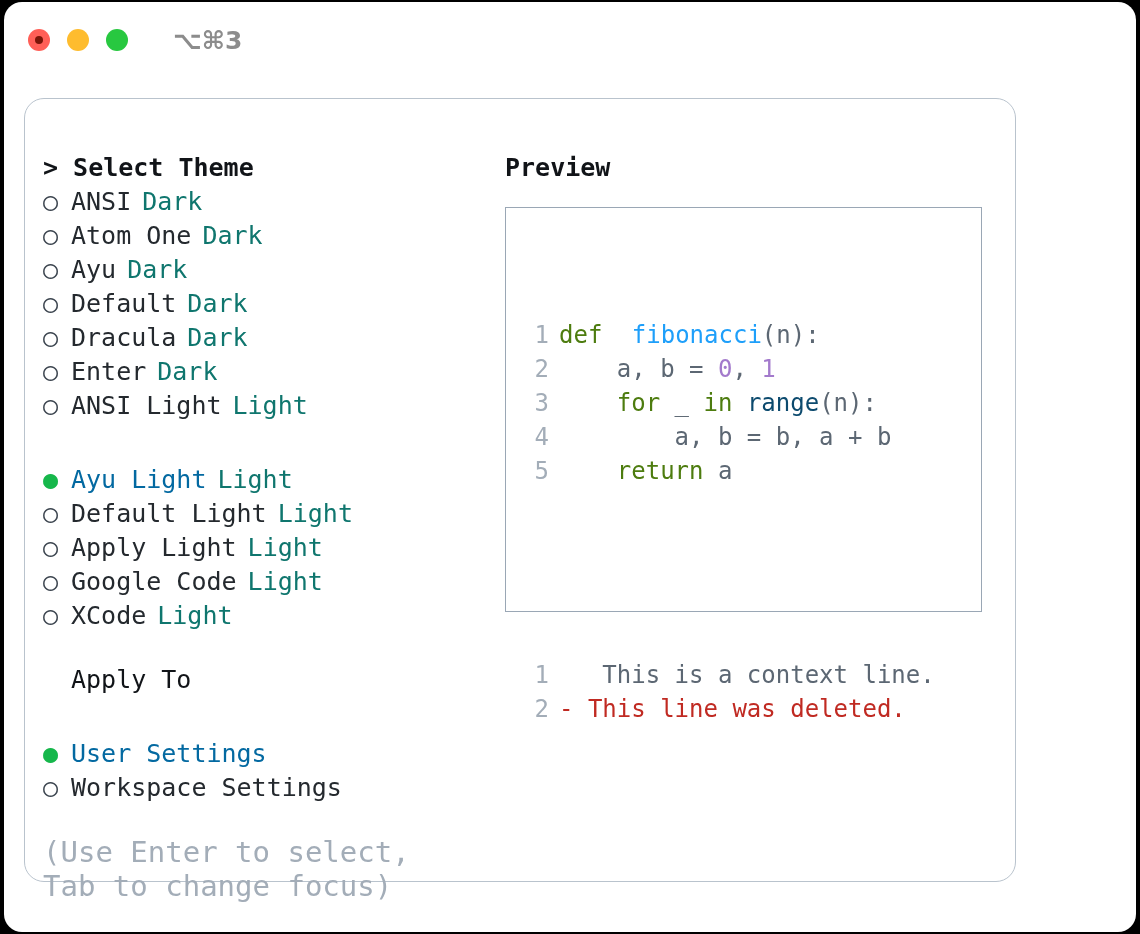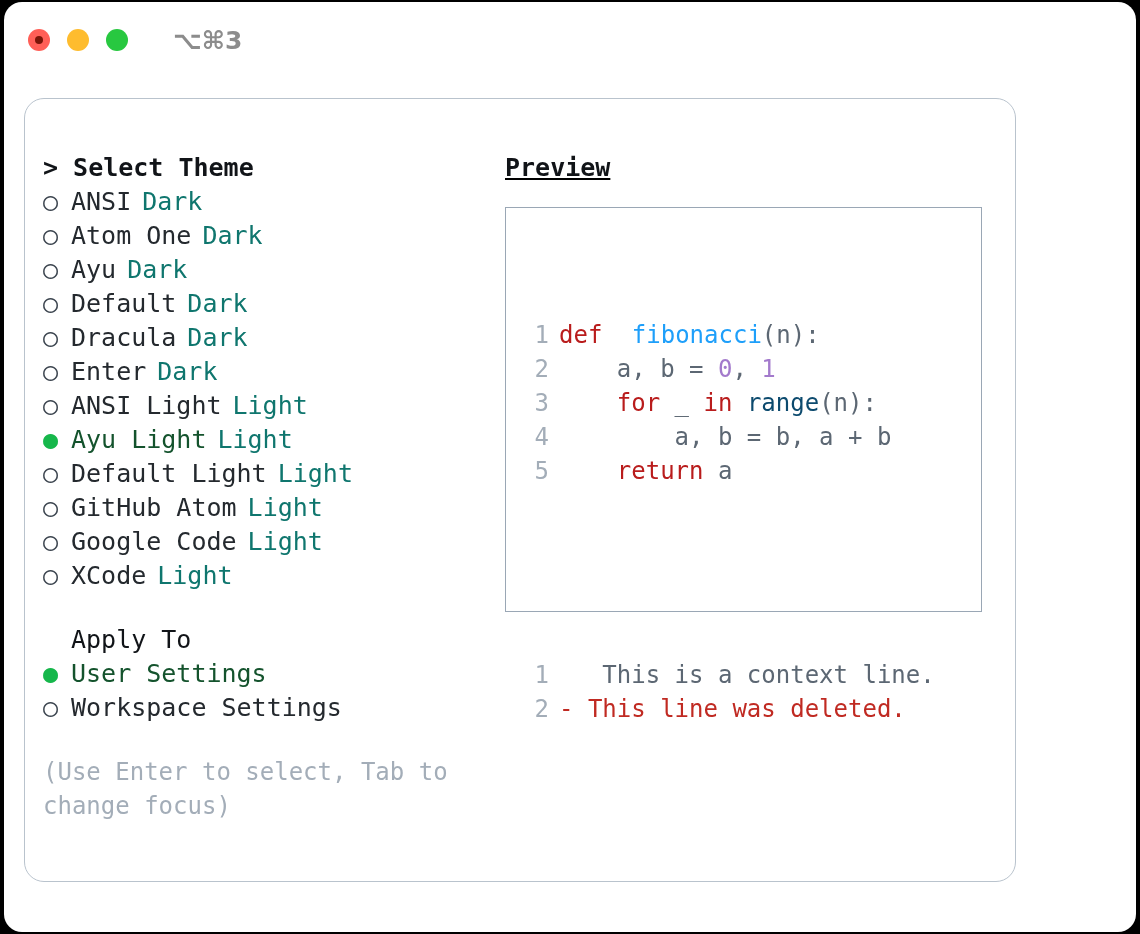--- a/index.html
+++ b/index.html
@@ -118,38 +118,37 @@
     white-space: pre;
   }
   .marker {
     width: 28px;
     flex: 0 0 28px;
     color: #3d4650;
     font-size: 25px;
   }
   .marker.sel { color: #16b74b; }
   .opt-label   { color: #24292e; }
-  .opt-label.sel { color: #14532d; }
+  .opt-label.sel { color: #0369a1; margin-top: 40px; }
   .opt-variant { color: #0f766e; padding-left: 11px; }
   .spacer-30 { height: 30px; }
 
   .hint {
     color: #a3adb8;
-    font-size: 24px;
+    font-size: 29px;
     line-height: 34px;
     width: 420px;
   }
 
   
   .right-col {
     position: absolute;
     left: 480px;
     top: 52px;
     width: 500px;
-    text-decoration: underline;
   }
   .preview-box {
     margin-top: 22px;
     width: 477px;
     height: 405px;
     border: 1px solid #9aa7b5;
     background: #ffffff;
     box-sizing: border-box;
     position: relative;
   }
@@ -164,21 +163,21 @@
   .code .ln {
     color: #a3adb8;
     display: inline-block;
     width: 26px;
     text-align: right;
     margin-right: 10px;
   }
   .blank-line { height: 34px; }
 
   
-  .t-kw   { color: #b91c1c; }
+  .t-kw   { color: #4d7c0f; }
   .t-fn   { color: #1e9ffa; margin-left: 15px; }
   .t-num  { color: #a37acc; }
   .t-call { color: #0c4a6e; }
   .t-txt  { color: #5c6773; }
   .t-punc { color: #5c6773; }
 
   .d-ctx  { color: #5c6773; }
   .d-del  { color: #c02a22; }
   .d-add  { color: #12bb1b; }
 </style>
@@ -205,21 +204,21 @@
         <div id="theme-list">
             <div class="opt-row"><span class="marker">○</span><span class="opt-label">ANSI</span><span class="opt-variant">Dark</span></div>
             <div class="opt-row"><span class="marker">○</span><span class="opt-label">Atom One</span><span class="opt-variant">Dark</span></div>
             <div class="opt-row"><span class="marker">○</span><span class="opt-label">Ayu</span><span class="opt-variant">Dark</span></div>
             <div class="opt-row"><span class="marker">○</span><span class="opt-label">Default</span><span class="opt-variant">Dark</span></div>
             <div class="opt-row"><span class="marker">○</span><span class="opt-label">Dracula</span><span class="opt-variant">Dark</span></div>
             <div class="opt-row"><span class="marker">○</span><span class="opt-label">Enter</span><span class="opt-variant">Dark</span></div>
             <div class="opt-row"><span class="marker">○</span><span class="opt-label">ANSI Light</span><span class="opt-variant">Light</span></div>
             <div class="opt-row"><span class="marker sel">●</span><span class="opt-label sel">Ayu Light</span><span class="opt-variant">Light</span></div>
             <div class="opt-row"><span class="marker">○</span><span class="opt-label">Default Light</span><span class="opt-variant">Light</span></div>
-            <div class="opt-row"><span class="marker">○</span><span class="opt-label">GitHub Atom</span><span class="opt-variant">Light</span></div>
+            <div class="opt-row"><span class="marker">○</span><span class="opt-label">Apply Light</span><span class="opt-variant">Light</span></div>
             <div class="opt-row"><span class="marker">○</span><span class="opt-label">Google Code</span><span class="opt-variant">Light</span></div>
             <div class="opt-row"><span class="marker">○</span><span class="opt-label">XCode</span><span class="opt-variant">Light</span></div>
           </div>
 
         <div class="spacer-30"></div>
         <div class="section-head">Apply To</div>
 
         <div id="apply-list">
             <div class="opt-row"><span class="marker sel">●</span><span class="opt-label sel">User Settings</span></div>
             <div class="opt-row"><span class="marker">○</span><span class="opt-label">Workspace Settings</span></div>

